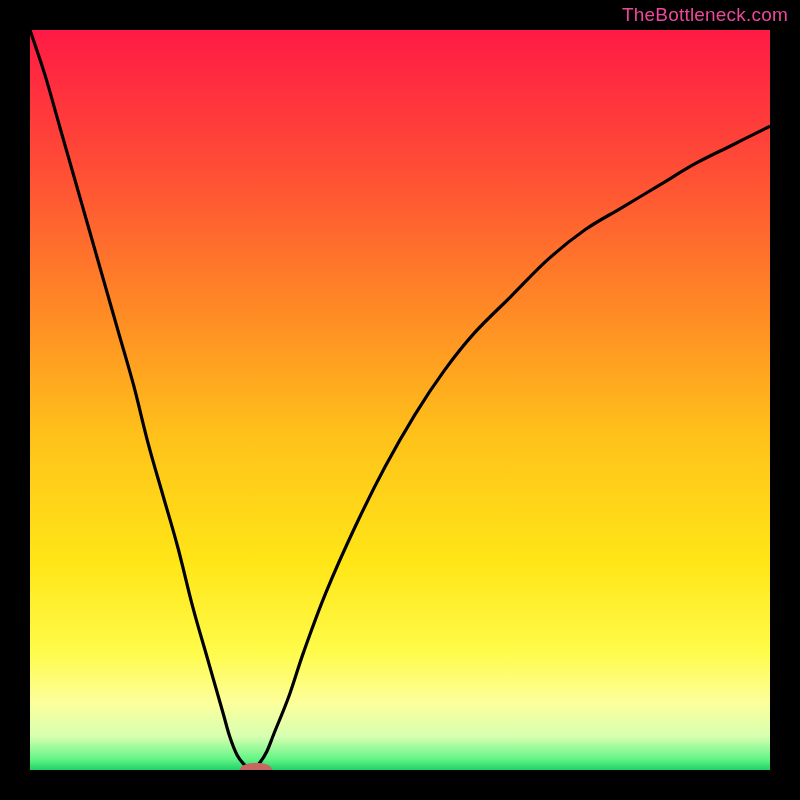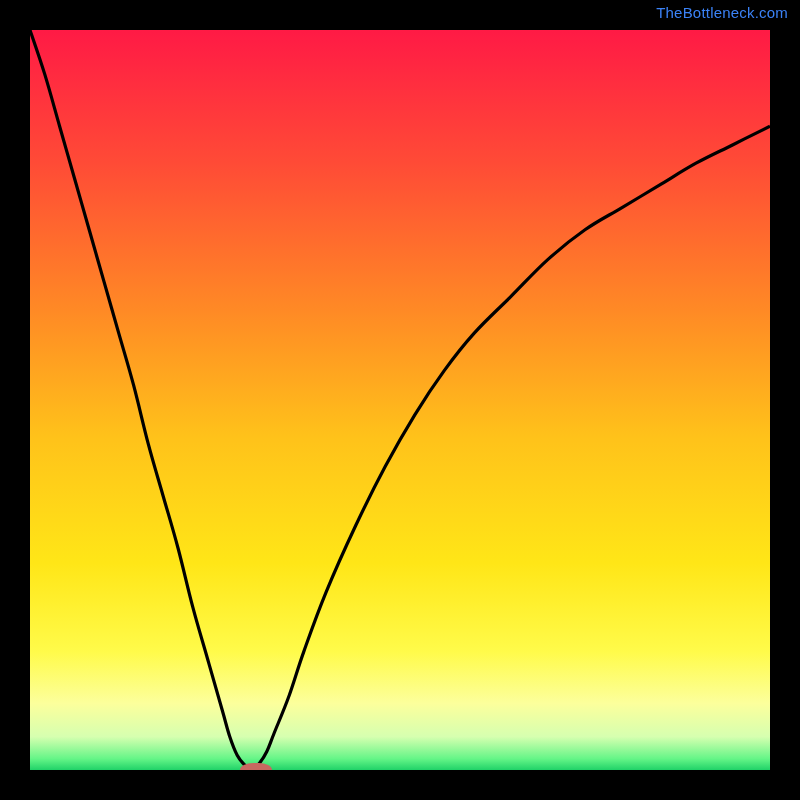--- a/index.html
+++ b/index.html
@@ -37,23 +37,23 @@
     height: 100%;
   }
   .marker {
     position: absolute;
     border-radius: 50% / 60%;
   }
   .watermark {
     position: absolute;
     top: 4px;
     right: 12px;
-    color: #3b82f6;
+    color: #ec4899;
     font-family: Arial, Helvetica, sans-serif;
-    font-size: 15px;
+    font-size: 19px;
     font-weight: 400;
     letter-spacing: 0.2px;
     user-select: none;
   }
 </style>
 </head>
 <body>
 
 <div class="frame">
   <div class="watermark">TheBottleneck.com</div>

